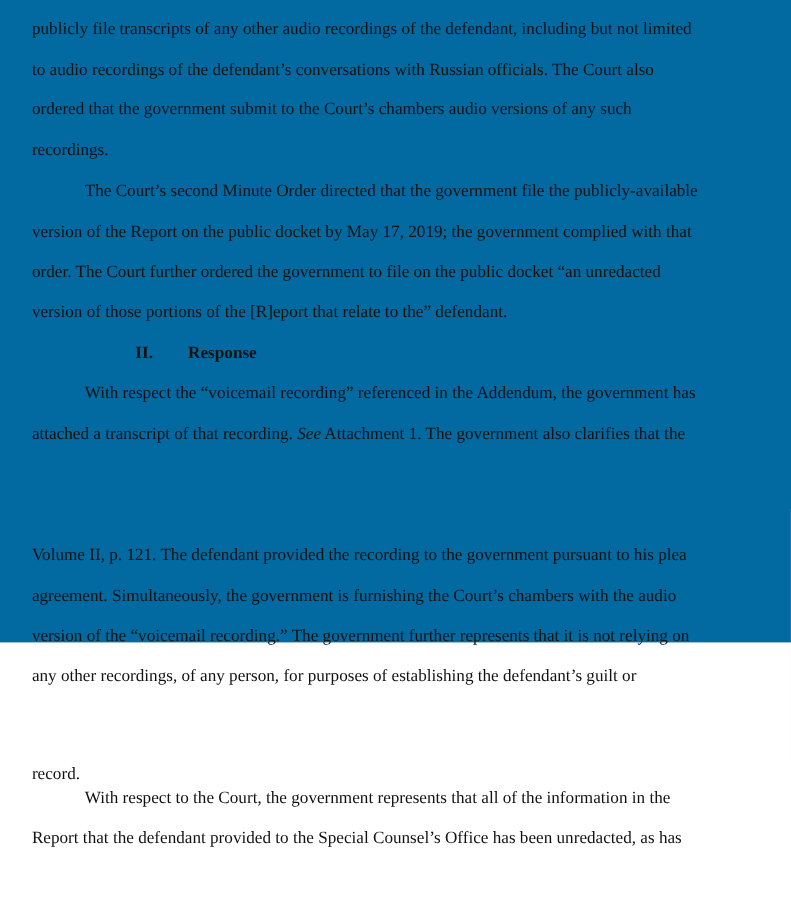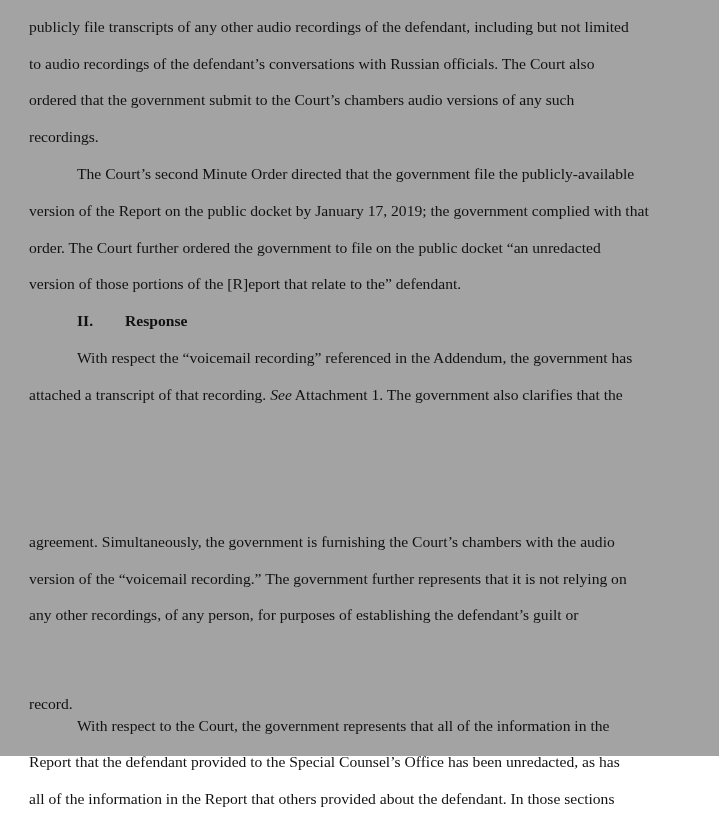--- a/index.html
+++ b/index.html
@@ -1,52 +1,52 @@
 <!DOCTYPE html>
 <html><head>
   <meta charset="utf-8">
   <style>
     html, body { margin: 0; padding: 0; background: #ffffff; }
     body { width: 719px; height: 822px; overflow: hidden; position: relative; }
-    .page { position: absolute; left: 0; top: 0; width: 719px; height: 756px; background: #a3a3a3; }
+    .page { position: absolute; left: 0; top: 0; width: 719px; height: 584px; background: #0369a1; }
     .line {
       position: absolute;
       left: 29px;
       font-family: "Liberation Serif", serif;
       font-size: 15.6px;
       color: #111;
       white-space: nowrap;
       line-height: 20px;
     }
     .indent { left: 77px; }
-    .heading { font-weight: bold; }
+    .heading { font-weight: bold; margin-left: 46px; }
     .heading .num { display: inline-block; width: 48px; }
     em { font-style: italic; }
   </style>
 </head>
 <body>
 
 <div class="page">
   <div class="line" style="top:17px">publicly file transcripts of any other audio recordings of the defendant, including but not limited</div>
   <div class="line" style="top:90px">ordered that the government submit to the Court’s chambers audio versions of any such</div>
   <div class="line" style="top:54px">to audio recordings of the defendant’s conversations with Russian officials.  The Court also</div>
   <div class="line" style="top:127px">recordings.</div>
   <div class="line indent" style="top:164px">The Court’s second Minute Order directed that the government file the publicly-available</div>
-  <div class="line" style="top:201px">version of the Report on the public docket by January 17, 2019; the government complied with that</div>
+  <div class="line" style="top:201px">version of the Report on the public docket by May 17, 2019; the government complied with that</div>
   <div class="line" style="top:238px">order.  The Court further ordered the government to file on the public docket “an unredacted</div>
   <div class="line" style="top:274px">version of those portions of the [R]eport that relate to the” defendant.</div>
 
   <div class="line indent heading" style="top:311px">
     <span class="num">II.</span><span>Response</span>
   </div>
 
   <div class="line indent" style="top:348px">With respect the “voicemail recording” referenced in the Addendum, the government has</div>
   <div class="line" style="top:385px">
     <span>attached a transcript of that recording. </span><em>See</em><span> Attachment 1.  The government also clarifies that the</span>
   </div>
+  <div class="line" style="top:495px">Volume II, p. 121.  The defendant provided the recording to the government pursuant to his plea</div>
   <div class="line" style="top:532px">agreement.  Simultaneously, the government is furnishing the Court’s chambers with the audio</div>
   <div class="line" style="top:569px">version of the “voicemail recording.”  The government further represents that it is not relying on</div>
   <div class="line" style="top:605px">any other recordings, of any person, for purposes of establishing the defendant’s guilt or</div>
   <div class="line" style="top:694px">record.</div>
   <div class="line indent" style="top:716px">With respect to the Court, the government represents that all of the information in the</div>
   <div class="line" style="top:752px">Report that the defendant provided to the Special Counsel’s Office has been unredacted, as has</div>
-  <div class="line" style="top:789px">all of the information in the Report that others provided about the defendant.  In those sections</div>
 </div>
 
 </body></html>

